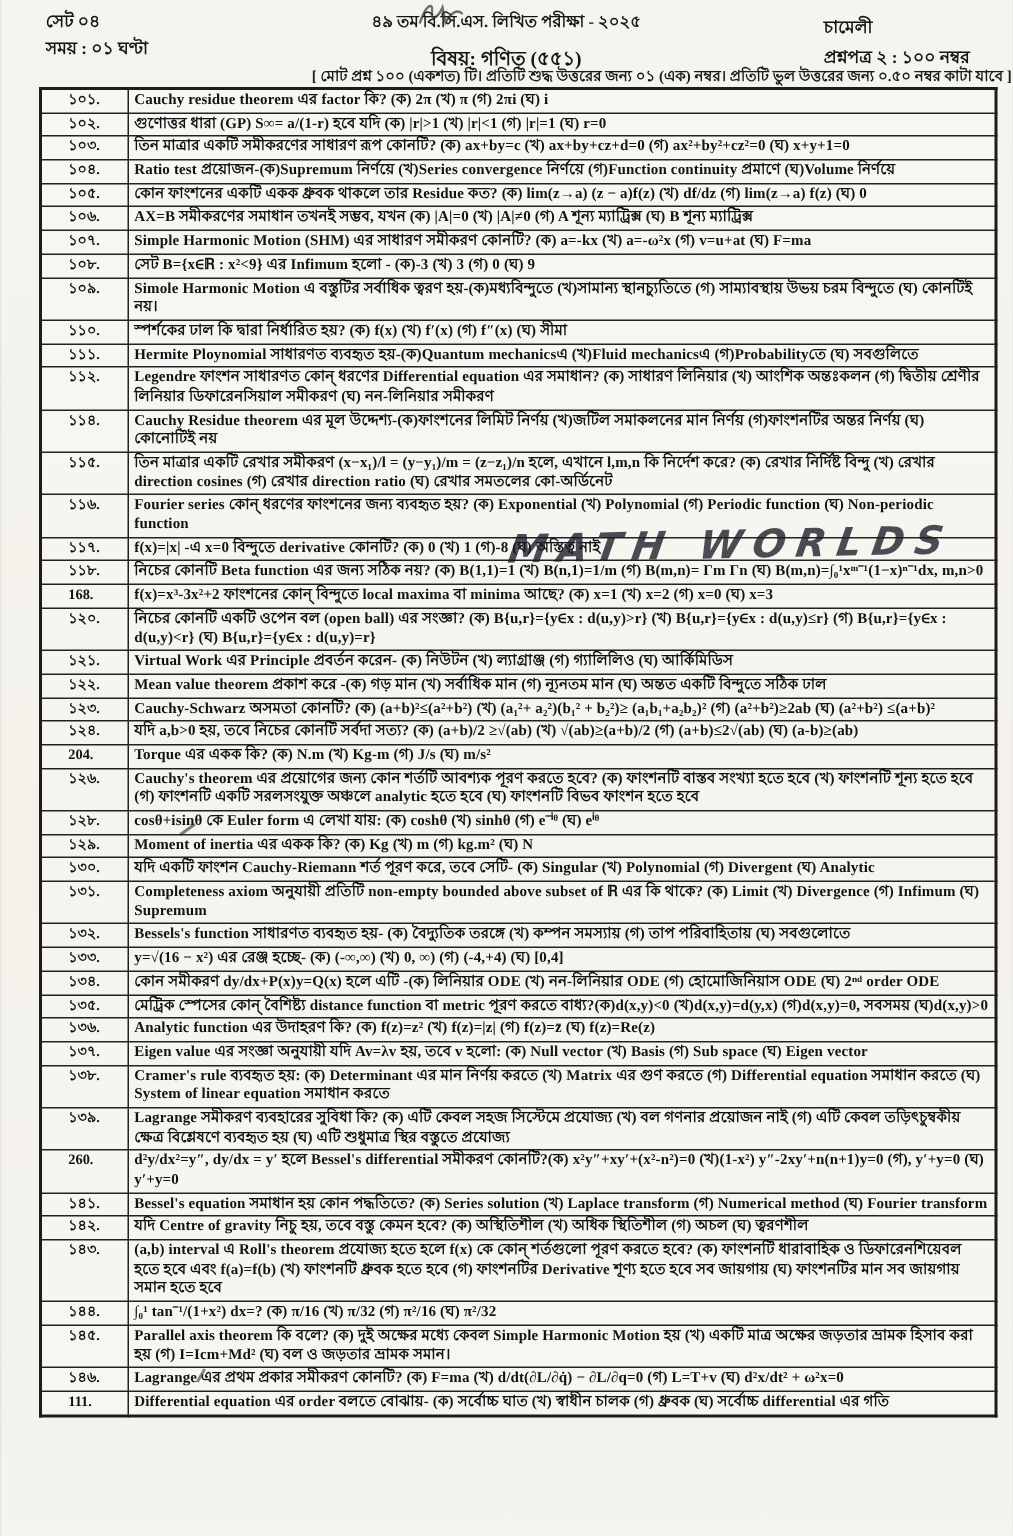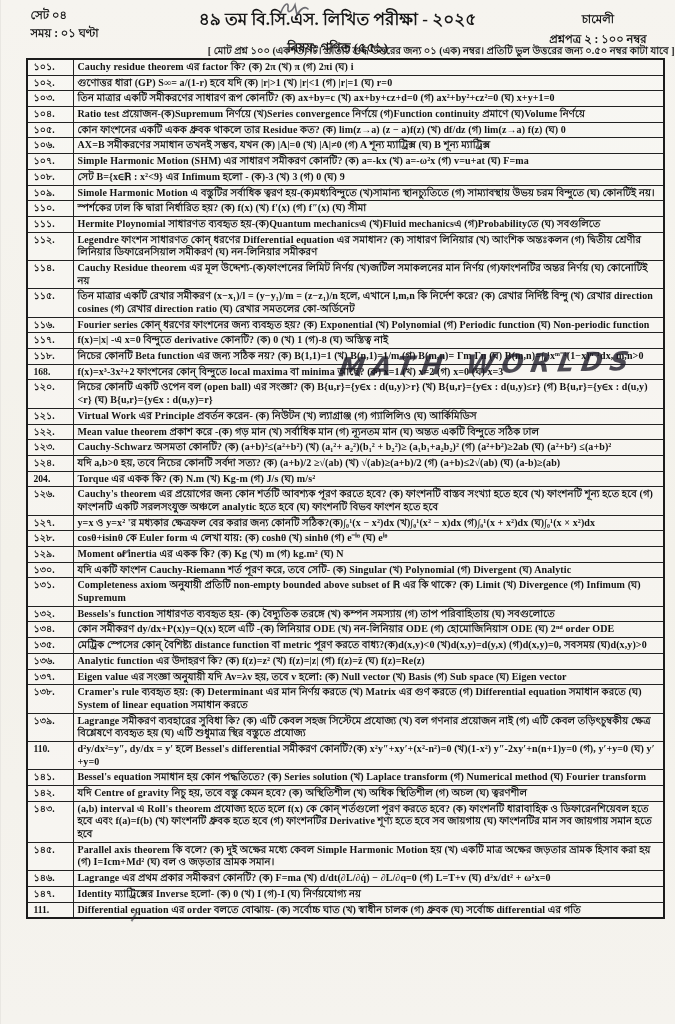--- a/index.html
+++ b/index.html
@@ -8,23 +8,23 @@
     width:674px;height:1024px;
     margin:0 auto;
     background:linear-gradient(180deg,#f6f4ef 0%,#f3f1ea 55%,#f5f3ee 100%);
     overflow:hidden;
     font-family:"Liberation Serif", serif;
     color:#161616;
   }
   
   .hdr-left{position:absolute;left:30px;top:6px;font-weight:bold;font-size:11.5px;line-height:1.6;}
   .hdr-center{position:absolute;left:0;right:0;top:6px;text-align:center;font-weight:bold;}
-  .hdr-center .title{font-size:17px;}
+  .hdr-center .title{font-size:11px;}
   .hdr-center .subject{font-size:13px;margin-top:4px;}
-  .hdr-right{position:absolute;right:28px;top:10px;text-align:center;font-weight:bold;font-size:11.5px;line-height:1.7;}
+  .hdr-right{position:absolute;right:28px;top:10px;text-align:left;font-weight:bold;font-size:11.5px;line-height:1.7;}
   .instructions{
     position:absolute;left:0;right:0;top:43px;text-align:right;
     font-weight:bold;font-size:10px;color:#1b1b1b;
   }
   
   .qtable{
     position:absolute;top:58px;left:25px;width:639px;
     border-collapse:collapse;
     border:2.5px solid #1c1c1c;
     background:rgba(255,255,255,0.25);
@@ -34,21 +34,21 @@
     padding:1px 3px 1px 4px;
     font-size:10px;
     line-height:1.27;
     vertical-align:top;
     color:#121212;
   }
   td.num{
     width:36px;
     font-weight:bold;
     font-size:9.6px;
-    padding-left:6px;
+    padding-left:18px;
     white-space:nowrap;
   }
   td.qtext{letter-spacing:0.1px;font-weight:bold;}
   
   .handwriting{
     position:absolute;left:338px;top:349px;
     font-family:"DejaVu Sans", sans-serif;
     font-style:italic;font-weight:bold;
     font-size:26px;letter-spacing:7px;white-space:nowrap;
     color:rgba(28,26,38,0.78);
@@ -203,24 +203,20 @@
         <tr>
           <td class="num">204.</td>
           <td class="qtext">Torque এর একক কি? (ক) N.m (খ) Kg-m (গ) J/s (ঘ) m/s²</td>
         </tr>
 
         <tr>
           <td class="num">১২৬.</td>
           <td class="qtext">Cauchy's theorem এর প্রয়োগের জন্য কোন শর্তটি আবশ্যক পূরণ করতে হবে? (ক) ফাংশনটি বাস্তব সংখ্যা হতে হবে (খ) ফাংশনটি শূন্য হতে হবে (গ) ফাংশনটি একটি সরলসংযুক্ত অঞ্চলে analytic হতে হবে (ঘ) ফাংশনটি বিভব ফাংশন হতে হবে</td>
         </tr>
 
-        <tr>
-          <td class="num">১২৭.</td>
-          <td class="qtext">y=x ও y=x² 'র মধ্যকার ক্ষেত্রফল বের করার জন্য কোনটি সঠিক?(ক)∫₀¹(x − x²)dx (খ)∫₀¹(x² − x)dx (গ)∫₀¹(x + x²)dx (ঘ)∫₀¹(x × x²)dx</td>
-        </tr>
 
         <tr>
           <td class="num">১২৮.</td>
           <td class="qtext">cosθ+isinθ কে Euler form এ লেখা যায়: (ক) coshθ (খ) sinhθ (গ) e⁻ⁱᶿ (ঘ) eⁱᶿ</td>
         </tr>
 
         <tr>
           <td class="num">১২৯.</td>
           <td class="qtext">Moment of inertia এর একক কি? (ক) Kg (খ) m (গ) kg.m² (ঘ) N</td>
         </tr>
@@ -233,20 +229,24 @@
         <tr>
           <td class="num">১৩১.</td>
           <td class="qtext">Completeness axiom অনুযায়ী প্রতিটি non-empty bounded above subset of ℝ এর কি থাকে? (ক) Limit (খ) Divergence (গ) Infimum (ঘ) Supremum</td>
         </tr>
 
         <tr>
           <td class="num">১৩২.</td>
           <td class="qtext">Bessels's function সাধারণত ব্যবহৃত হয়- (ক) বৈদ্যুতিক তরঙ্গে (খ) কম্পন সমস্যায় (গ) তাপ পরিবাহিতায় (ঘ) সবগুলোতে</td>
         </tr>
 
+        <tr>
+          <td class="num">১৩৩.</td>
+          <td class="qtext">y=√(16 − x²) এর রেঞ্জ হচ্ছে- (ক) (-∞,∞) (খ) 0, ∞) (গ) (-4,+4) (ঘ) [0,4]</td>
+        </tr>
 
         <tr>
           <td class="num">১৩৪.</td>
           <td class="qtext">কোন সমীকরণ dy/dx+P(x)y=Q(x) হলে এটি -(ক) লিনিয়ার ODE (খ) নন-লিনিয়ার ODE (গ) হোমোজিনিয়াস ODE (ঘ) 2ⁿᵈ order ODE</td>
         </tr>
 
         <tr>
           <td class="num">১৩৫.</td>
           <td class="qtext">মেট্রিক স্পেসের কোন্ বৈশিষ্ট্য distance function বা metric পূরণ করতে বাধ্য?(ক)d(x,y)&lt;0 (খ)d(x,y)=d(y,x) (গ)d(x,y)=0, সবসময় (ঘ)d(x,y)&gt;0</td>
         </tr>
@@ -265,54 +265,54 @@
           <td class="num">১৩৮.</td>
           <td class="qtext">Cramer's rule ব্যবহৃত হয়: (ক) Determinant এর মান নির্ণয় করতে (খ) Matrix এর গুণ করতে (গ) Differential equation সমাধান করতে (ঘ) System of linear equation সমাধান করতে</td>
         </tr>
 
         <tr>
           <td class="num">১৩৯.</td>
           <td class="qtext">Lagrange সমীকরণ ব্যবহারের সুবিধা কি? (ক) এটি কেবল সহজ সিস্টেমে প্রযোজ্য (খ) বল গণনার প্রয়োজন নাই (গ) এটি কেবল তড়িৎচুম্বকীয় ক্ষেত্র বিশ্লেষণে ব্যবহৃত হয় (ঘ) এটি শুধুমাত্র স্থির বস্তুতে প্রযোজ্য</td>
         </tr>
 
         <tr>
-          <td class="num">110.</td>
+          <td class="num">260.</td>
           <td class="qtext">d²y/dx²=y″, dy/dx = y′ হলে Bessel's differential সমীকরণ কোনটি?(ক) x²y″+xy′+(x²-n²)=0 (খ)(1-x²) y″-2xy′+n(n+1)y=0 (গ), y′+y=0 (ঘ) y′+y=0</td>
         </tr>
 
         <tr>
           <td class="num">১৪১.</td>
           <td class="qtext">Bessel's equation সমাধান হয় কোন পদ্ধতিতে? (ক) Series solution (খ) Laplace transform (গ) Numerical method (ঘ) Fourier transform</td>
         </tr>
 
         <tr>
           <td class="num">১৪২.</td>
           <td class="qtext">যদি Centre of gravity নিচু হয়, তবে বস্তু কেমন হবে? (ক) অস্থিতিশীল (খ) অধিক স্থিতিশীল (গ) অচল (ঘ) ত্বরণশীল</td>
         </tr>
 
         <tr>
           <td class="num">১৪৩.</td>
           <td class="qtext">(a,b) interval এ Roll's theorem প্রযোজ্য হতে হলে f(x) কে কোন্ শর্তগুলো পূরণ করতে হবে? (ক) ফাংশনটি ধারাবাহিক ও ডিফারেনশিয়েবল হতে হবে এবং f(a)=f(b) (খ) ফাংশনটি ধ্রুবক হতে হবে (গ) ফাংশনটির Derivative শূণ্য হতে হবে সব জায়গায় (ঘ) ফাংশনটির মান সব জায়গায় সমান হতে হবে</td>
         </tr>
 
+        <tr>
+          <td class="num">১৪৪.</td>
+          <td class="qtext">∫₀¹ tan⁻¹/(1+x²) dx=? (ক) π/16 (খ) π/32 (গ) π²/16 (ঘ) π²/32</td>
+        </tr>
 
         <tr>
           <td class="num">১৪৫.</td>
           <td class="qtext">Parallel axis theorem কি বলে? (ক) দুই অক্ষের মধ্যে কেবল Simple Harmonic Motion হয় (খ) একটি মাত্র অক্ষের জড়তার ভ্রামক হিসাব করা হয় (গ) I=Icm+Md² (ঘ) বল ও জড়তার ভ্রামক সমান।</td>
         </tr>
 
         <tr>
           <td class="num">১৪৬.</td>
           <td class="qtext">Lagrange এর প্রথম প্রকার সমীকরণ কোনটি? (ক) F=ma (খ) d/dt(∂L/∂q̇) − ∂L/∂q=0 (গ) L=T+v (ঘ) d²x/dt² + ω²x=0</td>
         </tr>
 
-        <tr>
-          <td class="num">১৪৭.</td>
-          <td class="qtext">Identity ম্যাট্রিক্সের Inverse হলো- (ক) 0 (খ) I (গ)-I (ঘ) নির্ণয়যোগ্য নয়</td>
-        </tr>
 
         <tr>
           <td class="num">111.</td>
           <td class="qtext">Differential equation এর order বলতে বোঝায়- (ক) সর্বোচ্চ ঘাত (খ) স্বাধীন চালক (গ) ধ্রুবক (ঘ) সর্বোচ্চ differential এর গতি</td>
         </tr>
       </tbody>
   </table>
 
   <div class="handwriting">MATH WORLDS</div>
 

